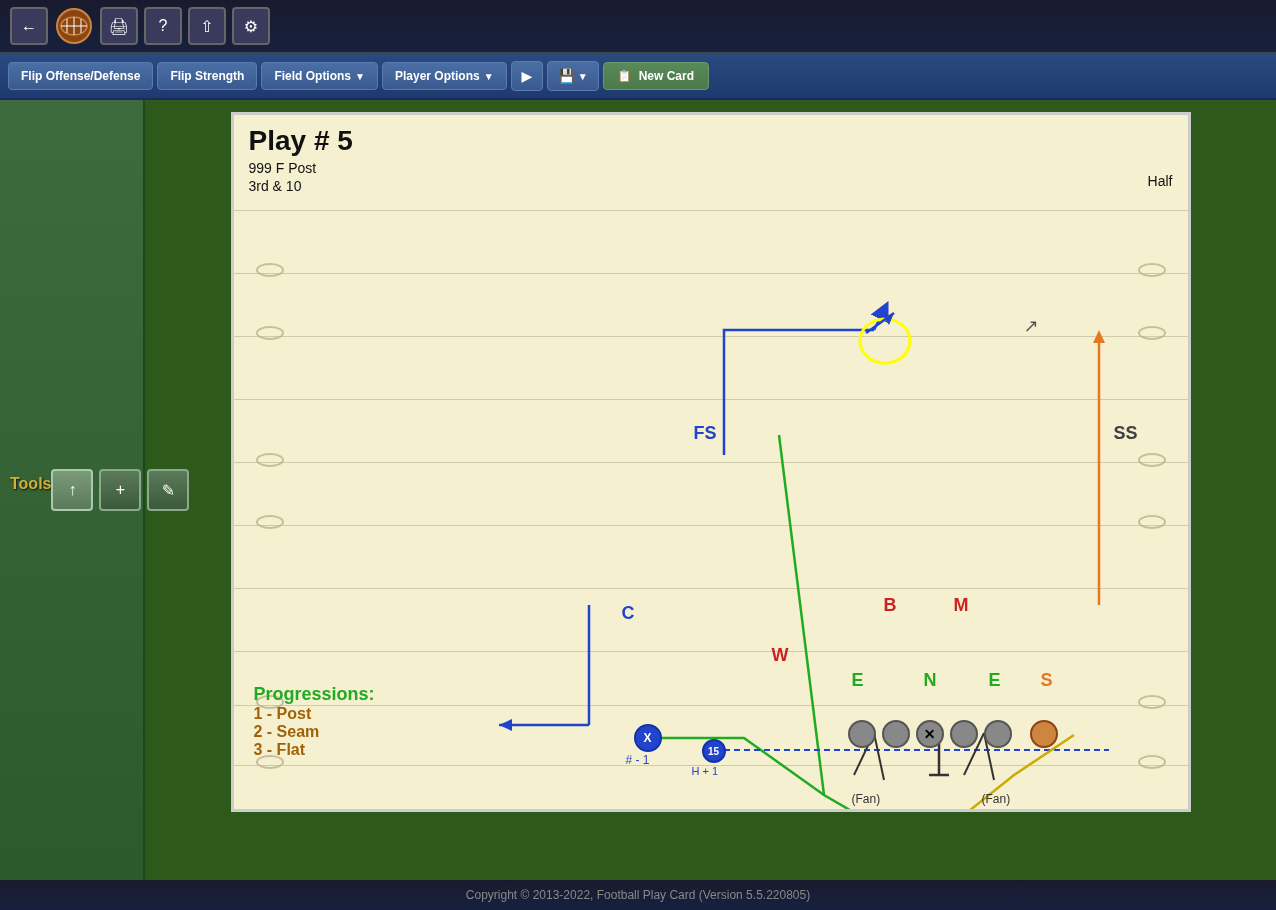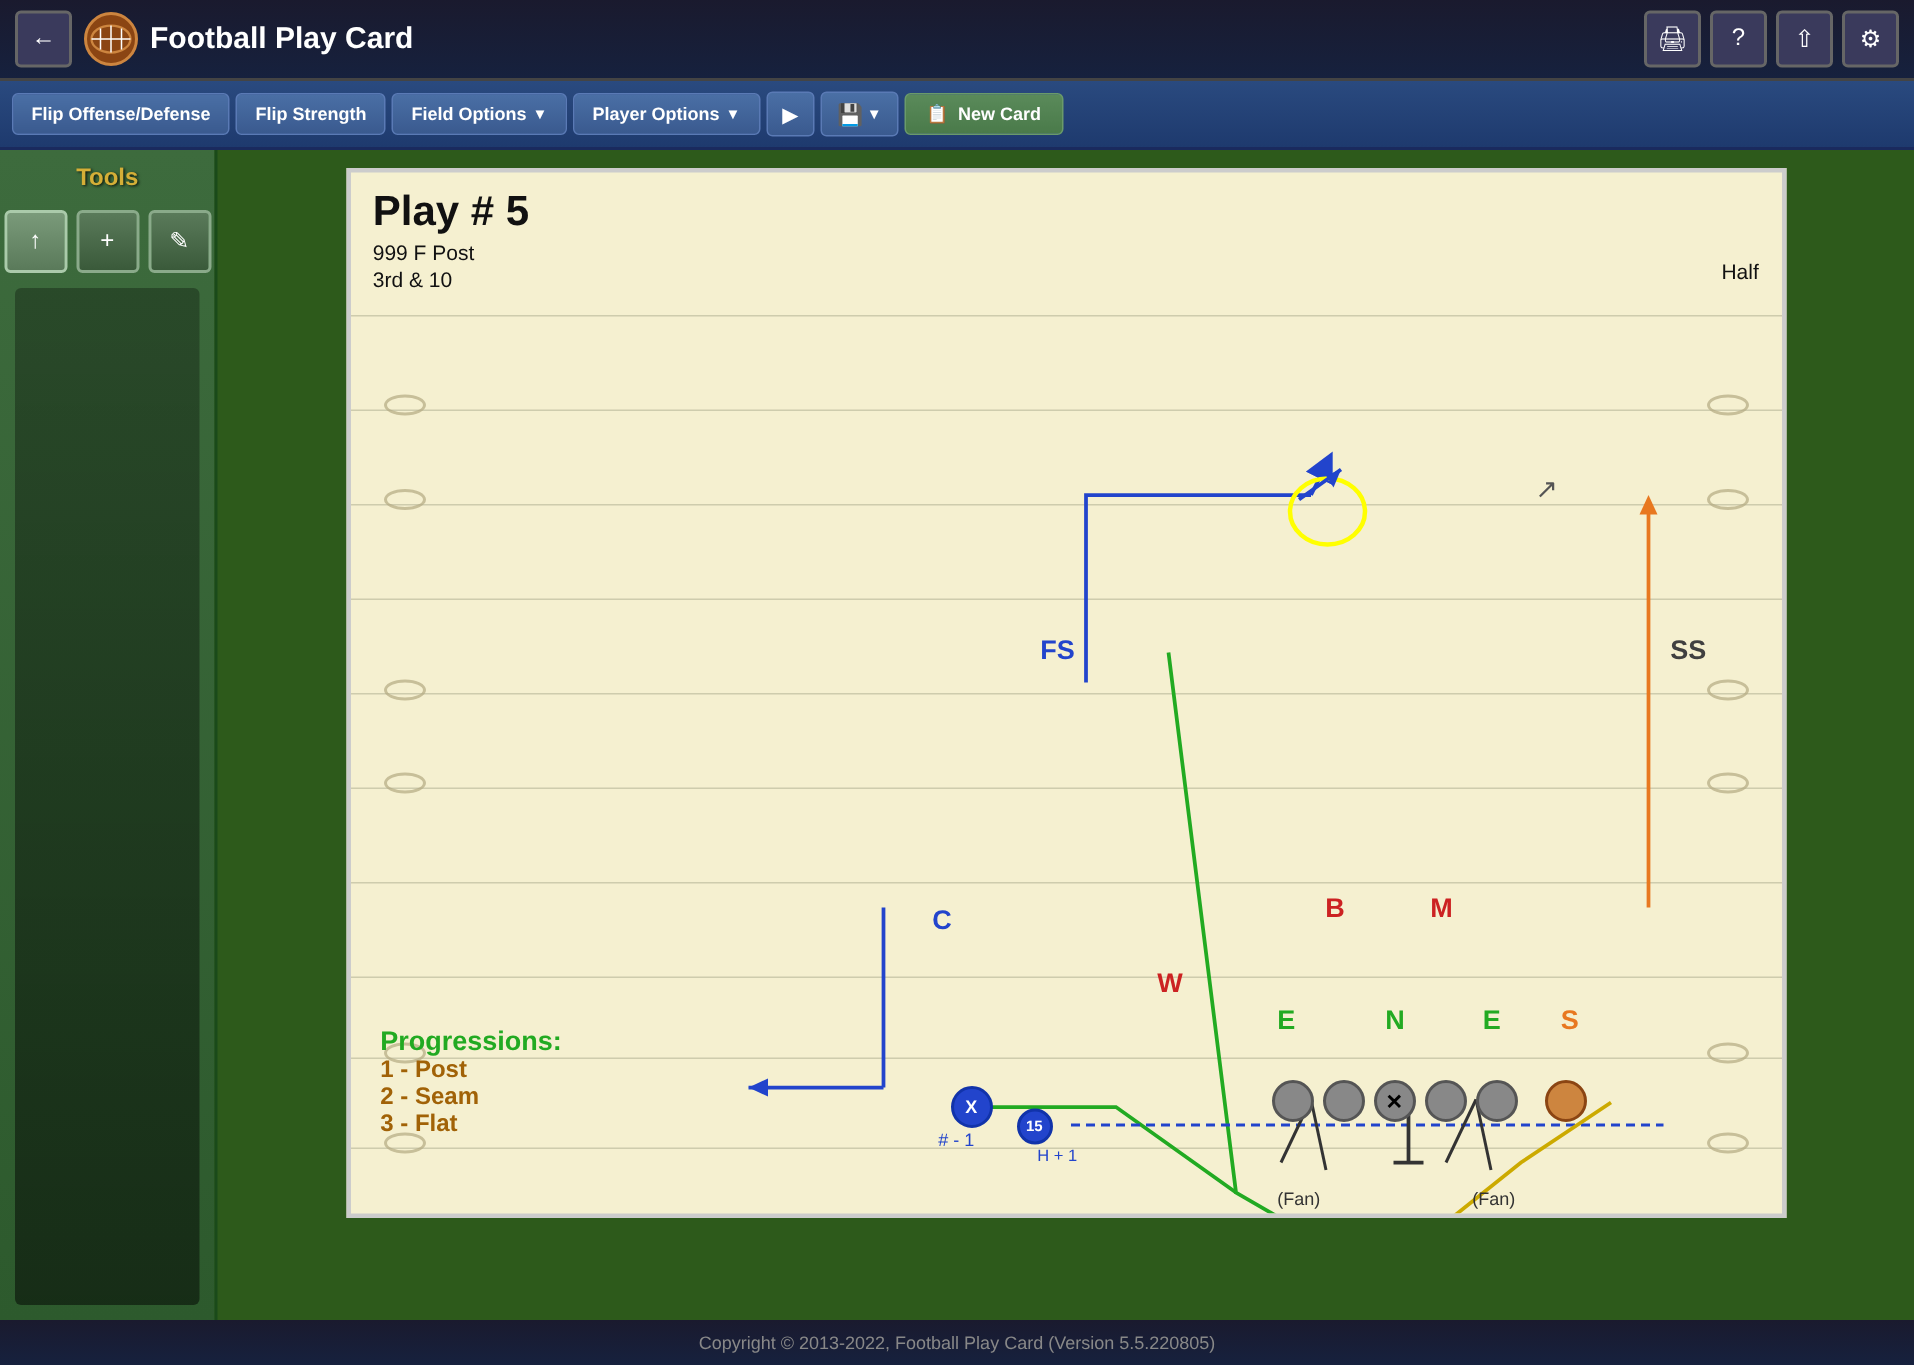--- a/index.html
+++ b/index.html
@@ -113,21 +113,21 @@
       display: flex;
       height: calc(910px - 54px - 46px - 30px);
     }
 
     
     #sidebar {
       width: 145px;
       background: linear-gradient(to bottom, #3d6b3d, #2d5a2d);
       border-right: 2px solid #1a4a1a;
       display: flex;
-      flex-direction: column;
+      flex-direction: row;
       align-items: center;
       padding: 10px;
     }
     #tools-label {
       color: #d4af37;
       font-size: 16px;
       font-weight: bold;
       margin-bottom: 12px;
       text-shadow: 1px 1px 2px rgba(0,0,0,0.8);
     }
@@ -293,21 +293,20 @@
   <div id="back-btn">←</div>
   <div id="app-logo">
     <svg width="30" height="30" viewBox="0 0 30 30">
       <ellipse cx="15" cy="15" rx="13" ry="9" fill="#8B4513" stroke="#cd853f" stroke-width="1.5"></ellipse>
       <line x1="2" y1="15" x2="28" y2="15" stroke="white" stroke-width="1"></line>
       <line x1="8" y1="8" x2="8" y2="22" stroke="white" stroke-width="1"></line>
       <line x1="15" y1="6" x2="15" y2="24" stroke="white" stroke-width="1"></line>
       <line x1="22" y1="8" x2="22" y2="22" stroke="white" stroke-width="1"></line>
     </svg>
   </div>
-  <div id="app-title">Football Play Card</div>
   <div id="header-icons">
     <div class="header-icon-btn">🖨</div>
     <div class="header-icon-btn">?</div>
     <div class="header-icon-btn">⇧</div>
     <div class="header-icon-btn">⚙</div>
   </div>
 </div>
 
 <div id="toolbar">
   <button class="toolbar-btn">Flip Offense/Defense</button>
@@ -447,21 +446,21 @@
 
       <div class="player-circle" style="width:28px;height:28px;top:605px;left:716px;background:#888;border:2px solid #555;color:white;"></div>
 
       <div class="player-circle" style="width:28px;height:28px;top:605px;left:750px;background:#888;border:2px solid #555;color:white;"></div>
 
       <div class="player-circle" style="width:28px;height:28px;top:605px;left:796px;background:#cd853f;border:2px solid #8B4513;color:white;"></div>
 
       <div class="player-circle" style="width:28px;height:28px;top:609px;left:400px;background:#2244cc;border:2px solid #1133aa;color:white;font-size:12px;">X</div>
       <div style="position:absolute;top:638px;left:392px;color:#2244cc;font-size:12px;"># - 1</div>
 
-      <div class="player-circle" style="width:24px;height:24px;top:624px;left:444px;background:#2244cc;border:2px solid #1133aa;color:white;font-size:10px;">15</div>
+      <div class="player-circle" style="width:24px;height:24px;top:624px;left:468px;background:#2244cc;border:2px solid #1133aa;color:white;font-size:10px;">15</div>
       <div style="position:absolute;top:650px;left:458px;color:#2244cc;font-size:11px;">H + 1</div>
 
       <div style="position:absolute;top:677px;left:618px;font-size:12px;color:#333;">(Fan)</div>
       <div style="position:absolute;top:677px;left:748px;font-size:12px;color:#333;">(Fan)</div>
 
       <div style="position:absolute;top:200px;left:790px;font-size:18px;color:#555;">↗</div>
 
       <div id="progressions">
         <div id="progressions-title">Progressions:</div>
         <div class="progression-item">1 - Post</div>

